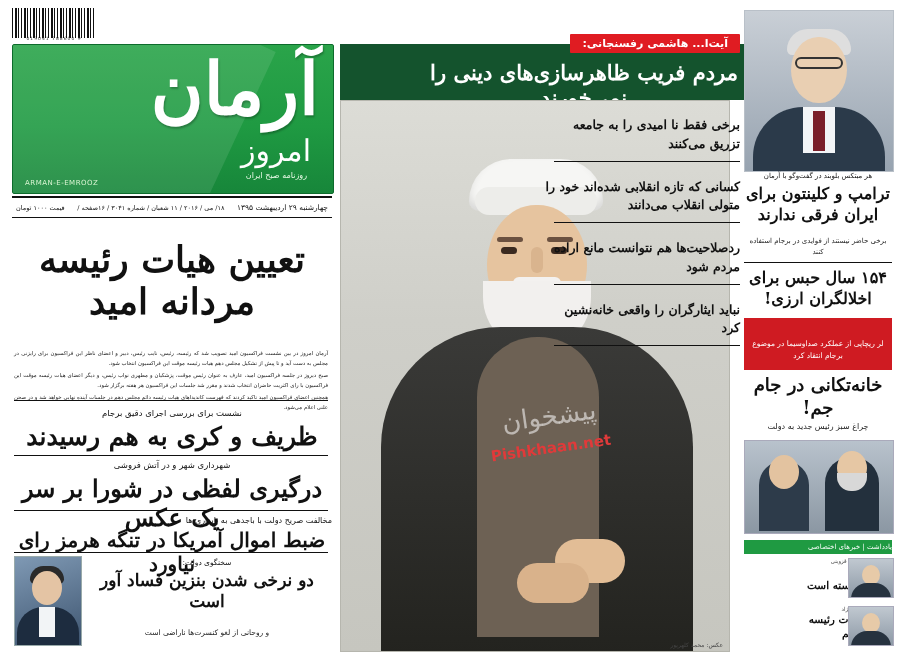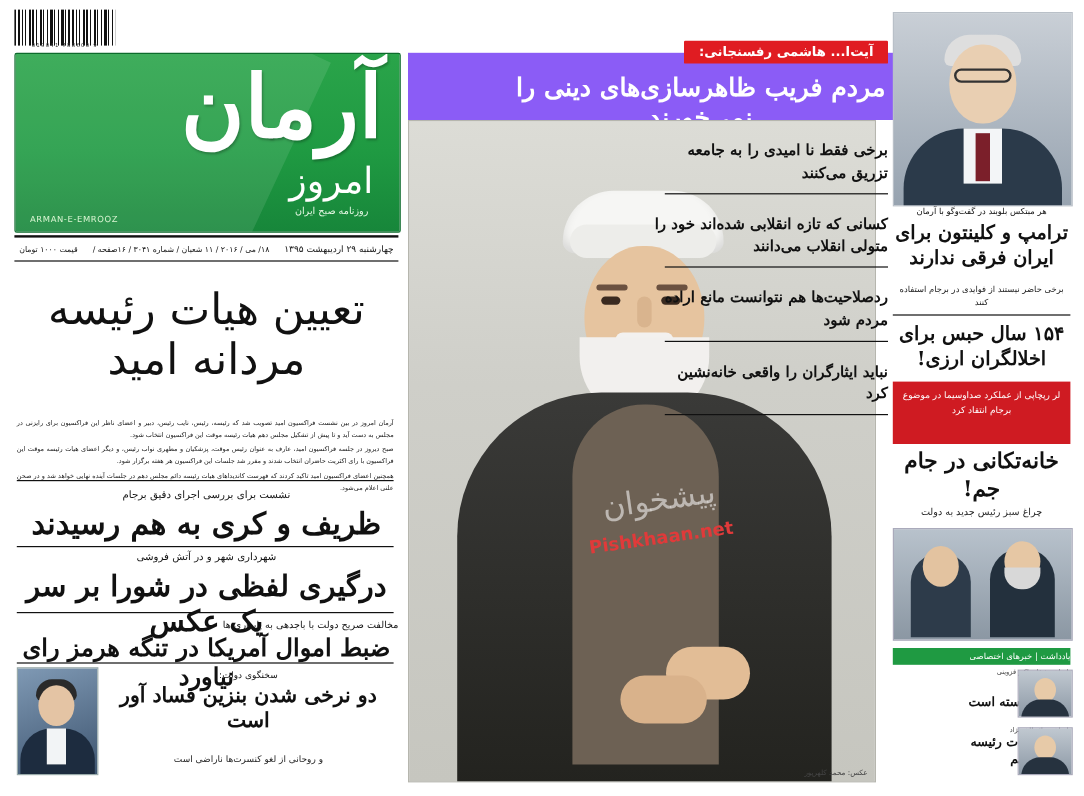--- a/index.html
+++ b/index.html
@@ -30,21 +30,21 @@
   .datebar{position:absolute;left:12px;top:196px;width:320px;height:22px;
     border-top:2px solid #111;border-bottom:1px solid #111;display:flex;align-items:center;
     justify-content:space-between;direction:rtl;padding:0 4px;box-sizing:border-box;}
   .datebar span{font-size:7.5px;color:#111;}
   .datebar .dl{font-size:6.5px;}
 
   
   .kicker1{position:absolute;left:12px;top:222px;width:320px;text-align:center;
     font-size:10px;color:#111;direction:rtl;}
   .hl-main{position:absolute;left:12px;top:238px;width:320px;text-align:center;
-    direction:rtl;font-family:"DejaVu Serif",serif;font-weight:normal;color:#111;
+    direction:rtl;font-family:"DejaVu Serif",serif;font-weight:bold;color:#111;
     font-size:36px;line-height:1.18;letter-spacing:-.5px;}
   .body-text{position:absolute;left:14px;top:348px;width:314px;direction:rtl;
     font-size:5.4px;line-height:1.85;color:#222;text-align:justify;}
   .body-text p{margin:0 0 2px 0;}
   .rule{position:absolute;background:#111;}
 
   .sub1-kicker{position:absolute;left:12px;top:408px;width:320px;text-align:center;
     font-size:8.5px;color:#111;direction:rtl;}
   .sub1{position:absolute;left:12px;top:422px;width:320px;text-align:center;direction:rtl;
     font-family:"DejaVu Serif",serif;font-weight:bold;font-size:25px;color:#111;}
@@ -67,21 +67,21 @@
   .iv-photo .shirt{position:absolute;left:24px;top:50px;width:16px;height:30px;background:#f2f4f6;transform:skewX(0deg);}
   .iv-kicker{position:absolute;left:86px;top:558px;width:242px;text-align:center;
     font-size:7.5px;color:#111;direction:rtl;}
   .iv-head{position:absolute;left:86px;top:570px;width:242px;text-align:center;direction:rtl;
     font-family:"DejaVu Serif",serif;font-weight:bold;font-size:17px;color:#111;line-height:1.25;}
   .iv-sub{position:absolute;left:86px;top:628px;width:242px;text-align:center;direction:rtl;
     font-size:7.5px;color:#222;}
 
   
   .center{position:absolute;left:340px;top:44px;width:390px;height:608px;}
-  .center-banner{position:absolute;left:0;top:0;width:440px;height:56px;background:#8b5cf6;}
+  .center-banner{position:absolute;left:0;top:0;width:440px;height:56px;background:#14532d;}
   .banner-label{position:absolute;right:40px;top:-10px;background:#e01c22;color:#fff;
     font-size:11px;padding:3px 12px;direction:rtl;font-weight:bold;border-radius:1px;}
   .banner-head{position:absolute;right:10px;top:16px;width:372px;text-align:center;color:#fff;
     direction:rtl;font-family:"DejaVu Serif",serif;font-weight:bold;font-size:21px;}
   .photo{position:absolute;left:0;top:56px;width:390px;height:552px;
     background:linear-gradient(180deg,#dcdcd6 0%,#cfcfc9 40%,#c6c6bf 100%);
     border:1px solid #b6b6ae;box-sizing:border-box;overflow:hidden;}
   .p-turban{position:absolute;left:128px;top:58px;width:134px;height:52px;border-radius:60px 60px 14px 14px;background:#f6f6f4;box-shadow:inset 0 -6px 10px rgba(0,0,0,.12);}
   .p-turban2{position:absolute;left:134px;top:86px;width:122px;height:28px;border-radius:40px;background:#ededea;}
   .p-face{position:absolute;left:146px;top:104px;width:100px;height:120px;border-radius:50px/62px;background:#e6c49f;}
@@ -118,21 +118,21 @@
   .r-kick{position:absolute;left:744px;top:172px;width:148px;text-align:center;font-size:7px;
     color:#111;direction:rtl;}
   .r-head1{position:absolute;left:744px;top:184px;width:148px;text-align:center;direction:rtl;
     font-family:"DejaVu Serif",serif;font-weight:bold;font-size:16px;color:#111;line-height:1.3;}
   .r-sub1{position:absolute;left:744px;top:236px;width:148px;text-align:center;direction:rtl;
     font-size:7px;color:#222;line-height:1.6;}
   .r-head2{position:absolute;left:744px;top:268px;width:148px;text-align:center;direction:rtl;
     font-family:"DejaVu Serif",serif;font-weight:bold;font-size:16px;color:#111;line-height:1.3;}
 
   .redbox{position:absolute;left:744px;top:318px;width:148px;height:52px;background:#cf1b22;
-    color:#fff;direction:rtl;text-align:center;font-size:7.5px;line-height:1.6;padding:6px 5px;
+    color:#fff;direction:rtl;text-align:center;font-size:7.5px;line-height:1.6;padding:20px 5px;
     box-sizing:border-box;}
   .r-head3{position:absolute;left:744px;top:374px;width:148px;text-align:center;direction:rtl;
     font-family:"DejaVu Serif",serif;font-weight:bold;font-size:18px;color:#111;line-height:1.25;}
   .r-sub3{position:absolute;left:744px;top:422px;width:148px;text-align:center;direction:rtl;
     font-size:8px;color:#222;}
   .r-photo2{position:absolute;left:744px;top:440px;width:148px;height:92px;
     background:linear-gradient(180deg,#b8c2cc,#8b97a3);overflow:hidden;border:1px solid #aab;}
   .r-photo2 .m1{position:absolute;left:14px;top:20px;width:50px;height:70px;background:#2d3b4a;border-radius:24px 24px 0 0;}
   .r-photo2 .m1f{position:absolute;left:24px;top:14px;width:30px;height:34px;border-radius:15px/17px;background:#e3c3a0;}
   .r-photo2 .m2{position:absolute;left:80px;top:16px;width:54px;height:74px;background:#23303d;border-radius:26px 26px 0 0;}

